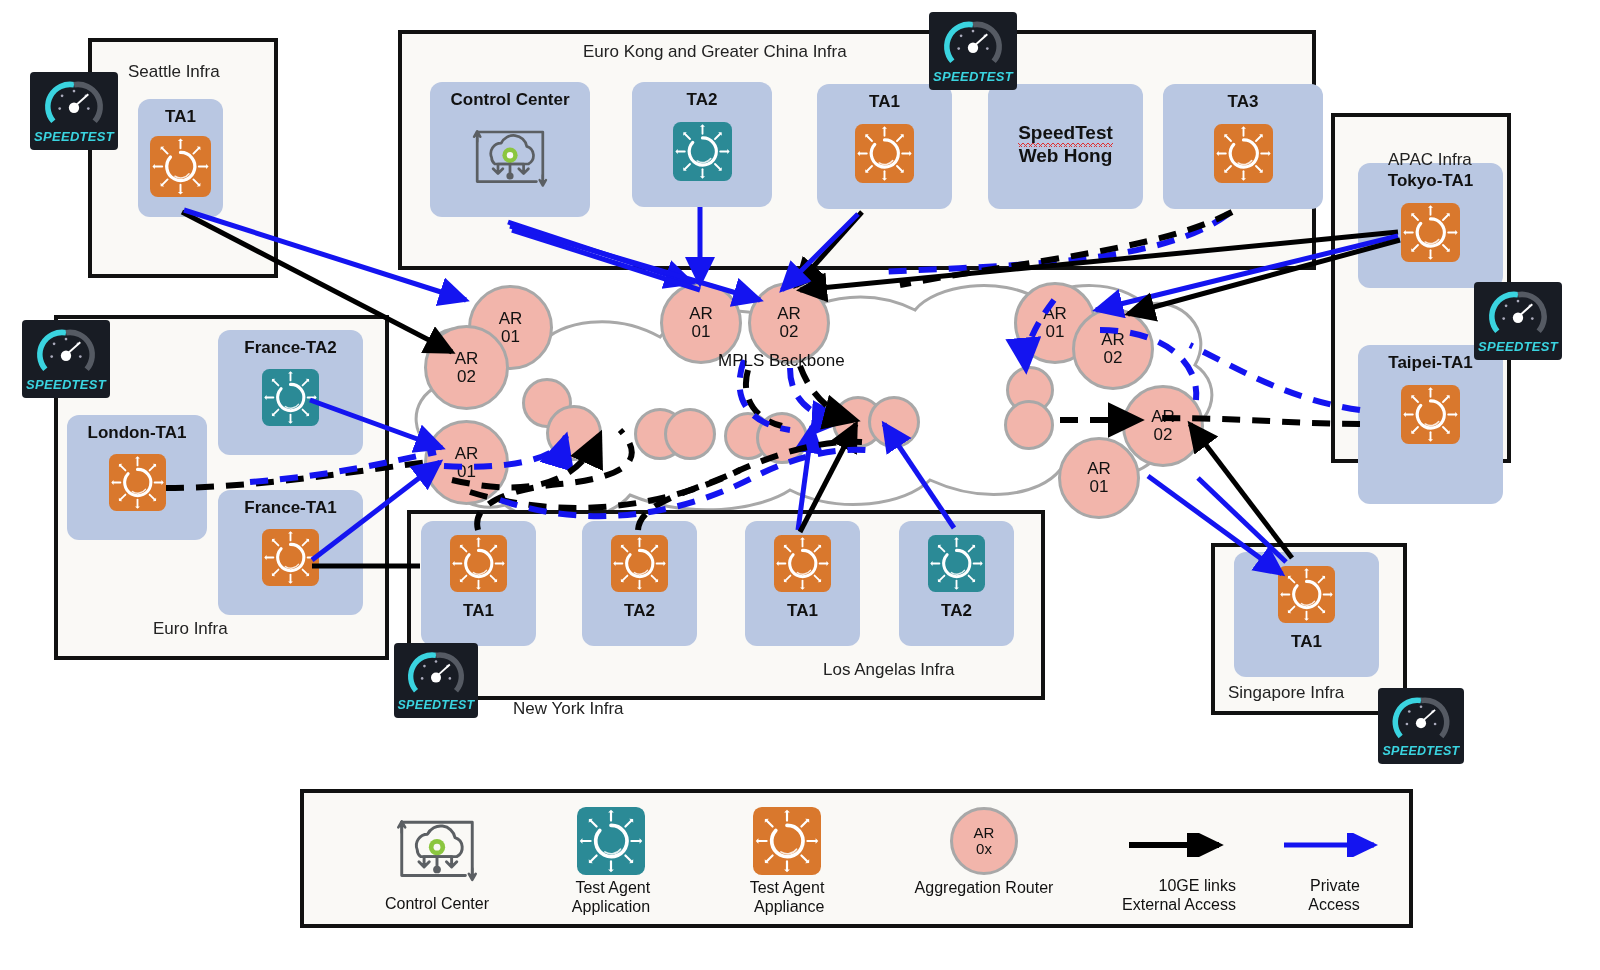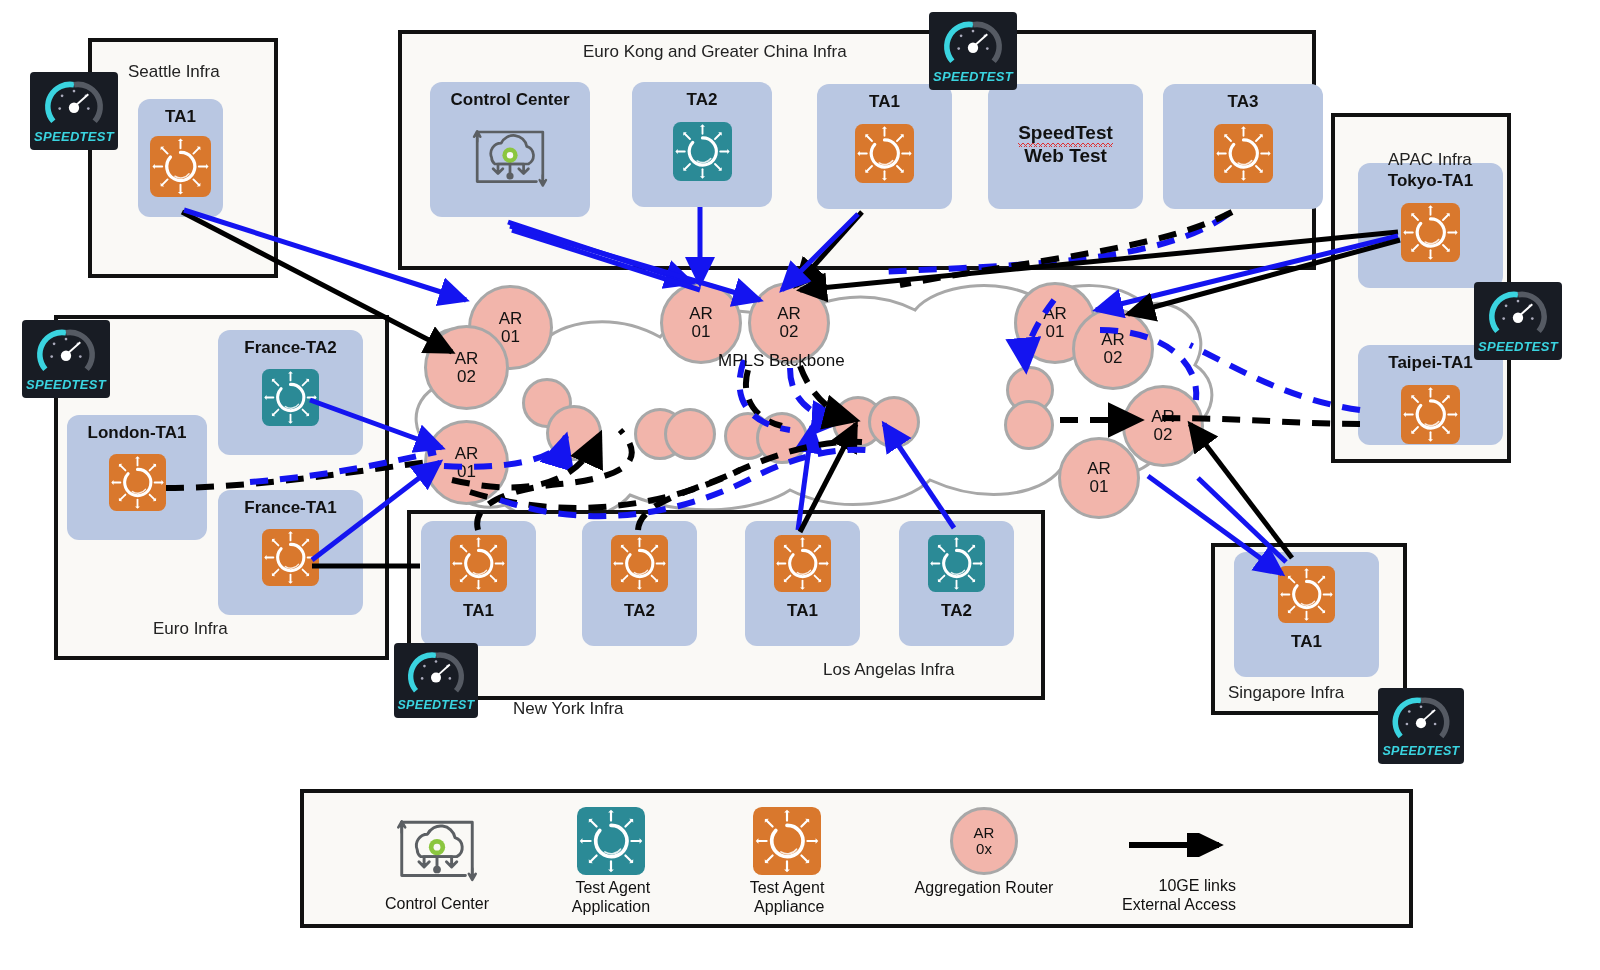--- a/index.html
+++ b/index.html
@@ -183,21 +183,21 @@
           <path d="M4.0,50.0 L8.0,45.8 L8.0,54.2 z" fill="#fff"></path>
           <line x1="28.8" y1="28.8" x2="20.3" y2="20.3" stroke="#fff" stroke-width="3.2" stroke-linecap="round"></line>
           <path d="M17.5,17.5 L23.3,17.3 L17.3,23.3 z" fill="#fff"></path>
   </svg>
       </div>
   </div>
 
   <div class="node-box" style="left:988px;top:84px;width:155px;height:125px;"></div>
   <div class="webhost" style="left:988px;top:122px;width:155px;">
     <span class="sp-underline">SpeedTest</span><br>
-    <span>Web Test</span>
+    <span>Web Hong</span>
   </div>
 
   <div class="node-box" style="left:1163px;top:84px;width:160px;height:125px;padding-top:8px;">
     <div class="node-label">TA3</div>
     <div class="ta-icon appliance" style="width:59px;height:59px;margin-top:12px;">
         <svg viewBox="0 0 100 100" preserveAspectRatio="none">
     <rect x="0" y="0" width="100" height="100" rx="13" fill="#d9782d"></rect>
     <path d="M50,27 A23,23 0 1 1 33.5,34.5" fill="none" stroke="#fff" stroke-width="5.4" stroke-linecap="round"></path>
     <path d="M64,62 A17,17 0 0 1 41,66" fill="none" stroke="#fff" stroke-width="2.6" stroke-linecap="round" opacity=".85"></path>
     <line x1="50.0" y1="20.0" x2="50.0" y2="8.0" stroke="#fff" stroke-width="3.2" stroke-linecap="round"></line>
@@ -240,21 +240,21 @@
           <line x1="28.8" y1="71.2" x2="20.3" y2="79.7" stroke="#fff" stroke-width="3.2" stroke-linecap="round"></line>
           <path d="M17.5,82.5 L17.3,76.7 L23.3,82.7 z" fill="#fff"></path>
           <line x1="20.0" y1="50.0" x2="8.0" y2="50.0" stroke="#fff" stroke-width="3.2" stroke-linecap="round"></line>
           <path d="M4.0,50.0 L8.0,45.8 L8.0,54.2 z" fill="#fff"></path>
           <line x1="28.8" y1="28.8" x2="20.3" y2="20.3" stroke="#fff" stroke-width="3.2" stroke-linecap="round"></line>
           <path d="M17.5,17.5 L23.3,17.3 L17.3,23.3 z" fill="#fff"></path>
   </svg>
       </div>
   </div>
 
-  <div class="node-box" style="left:1358px;top:345px;width:145px;height:100px;padding-top:8px;">
+  <div class="node-box" style="left:1358px;top:345px;width:145px;height:159px;padding-top:8px;">
     <div class="node-label">Taipei-TA1</div>
     <div class="ta-icon appliance" style="width:59px;height:59px;margin-top:12px;">
         <svg viewBox="0 0 100 100" preserveAspectRatio="none">
     <rect x="0" y="0" width="100" height="100" rx="13" fill="#d9782d"></rect>
     <path d="M50,27 A23,23 0 1 1 33.5,34.5" fill="none" stroke="#fff" stroke-width="5.4" stroke-linecap="round"></path>
     <path d="M64,62 A17,17 0 0 1 41,66" fill="none" stroke="#fff" stroke-width="2.6" stroke-linecap="round" opacity=".85"></path>
     <line x1="50.0" y1="20.0" x2="50.0" y2="8.0" stroke="#fff" stroke-width="3.2" stroke-linecap="round"></line>
           <path d="M50.0,4.0 L54.2,8.0 L45.8,8.0 z" fill="#fff"></path>
           <line x1="71.2" y1="28.8" x2="79.7" y2="20.3" stroke="#fff" stroke-width="3.2" stroke-linecap="round"></line>
           <path d="M82.5,17.5 L82.7,23.3 L76.7,17.3 z" fill="#fff"></path>
@@ -796,15 +796,29 @@
             <path d="M0,0 L6.2,3 L0,6 z" fill="#000"></path>
               </marker>
             </defs>
           <line x1="2" y1="12" x2="92" y2="12" stroke="#000" stroke-width="6" marker-end="url(#lk)"></line>
         </svg>
       </div>
       <div class="lg-cap" style="white-space:pre-line;">10GE links
 External Access</div>
     </div>
 
+    <div class="lg-item" style="left:960px;top:24px;width:140px;">
+      <div style="height:56px;display:flex;align-items:center;">
+        <svg width="104" height="24" viewBox="0 0 104 24">
+          <defs>
+              <marker id="lb" markerWidth="7" markerHeight="7" refX="5.4" refY="3" orient="auto" markerUnits="strokeWidth">
+            <path d="M0,0 L6.2,3 L0,6 z" fill="#1414f0"></path>
+              </marker>
+            </defs>
+          <line x1="2" y1="12" x2="92" y2="12" stroke="#1414f0" stroke-width="5" marker-end="url(#lb)"></line>
+        </svg>
+      </div>
+      <div class="lg-cap" style="white-space:pre-line;">Private
+Access</div>
+    </div>
   </div>
 
 </div>
 
 </body></html>

